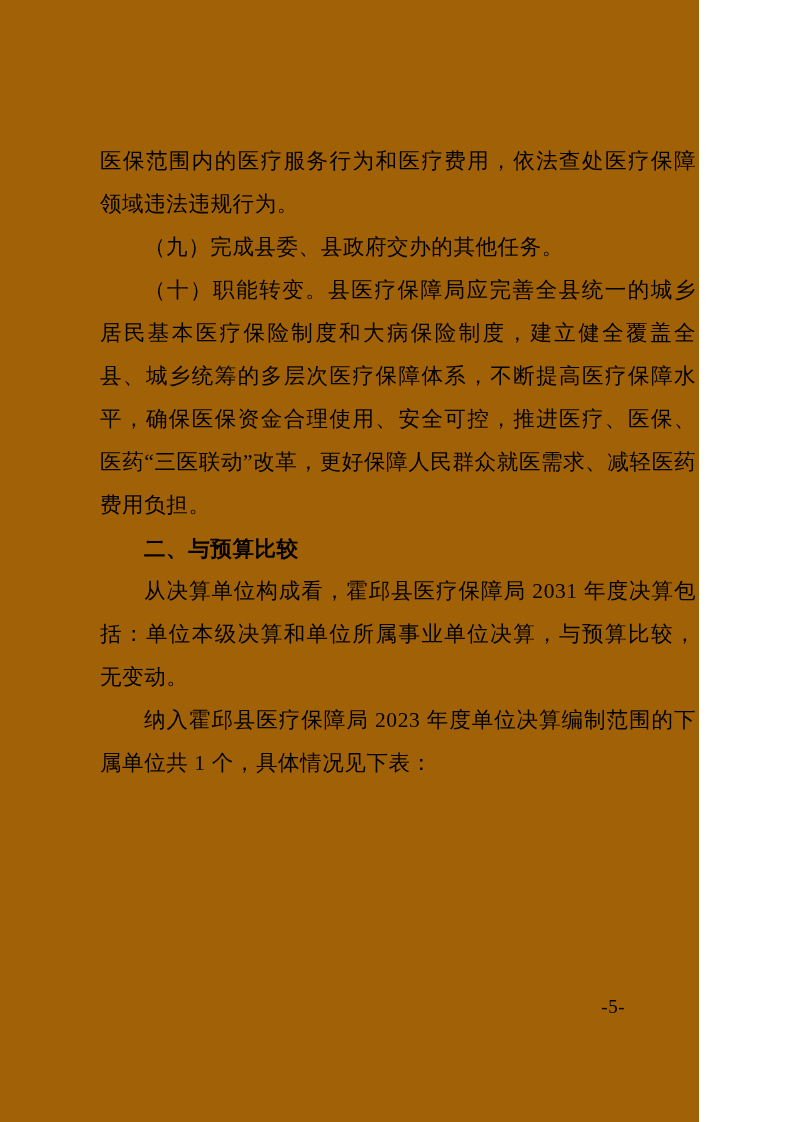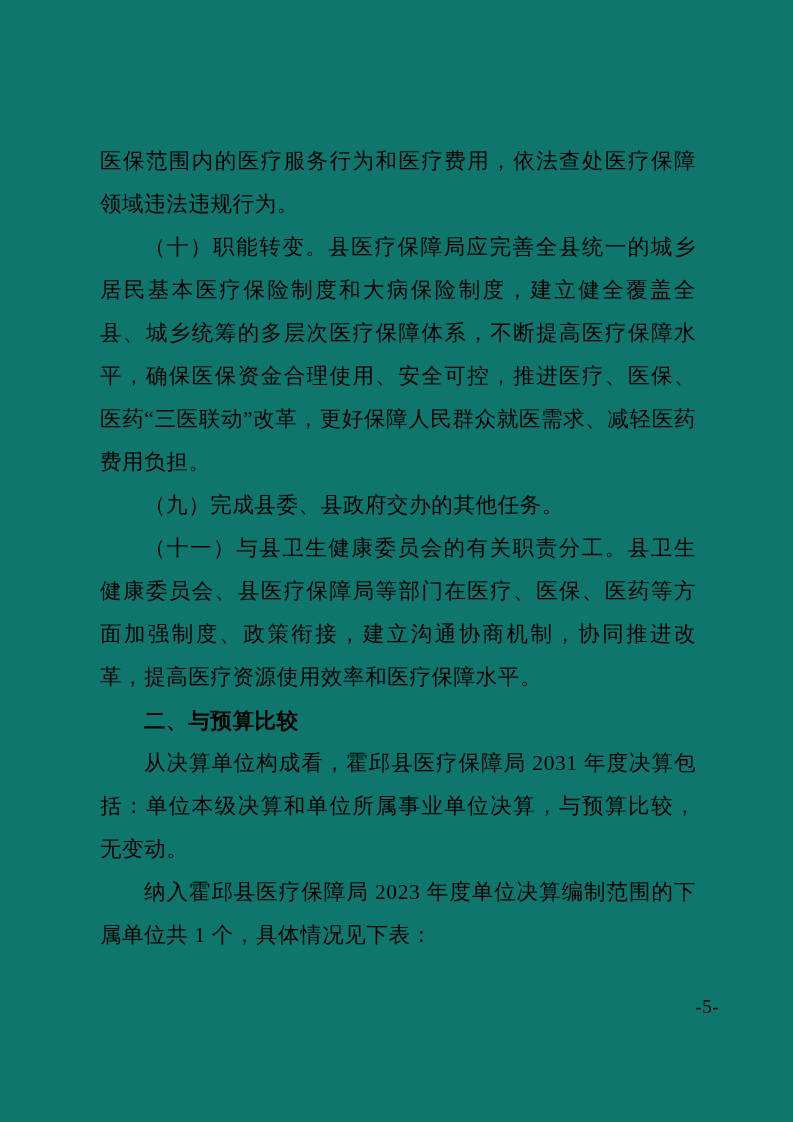--- a/index.html
+++ b/index.html
@@ -12,23 +12,23 @@
     height: 1122px;
     font-family: "Liberation Serif", "DejaVu Serif", serif;
     color: #000000;
     position: relative;
     overflow: hidden;
   }
   .page {
     position: absolute;
     left: 0;
     top: 0;
-    width: 793px;
+    width: 699px;
     height: 1122px;
-    background: #0f766e;
+    background: #a16207;
   }
   .content {
     position: absolute;
     left: 100px;
     top: 140px;
     width: 596px;
   }
   p.para {
     margin: 0;
     font-size: 21.5px;
@@ -62,25 +62,24 @@
 </style>
 </head>
 <body>
 
 <div class="page">
   <div class="content">
 
     <p class="para">医保范围内的医疗服务行为和医疗费用，依法查处医疗保障领域违法违规行为。</p>
 
 
+    <p class="para indent">（九）完成县委、县政府交办的其他任务。</p>
+
     <p class="para indent">（十）职能转变。县医疗保障局应完善全县统一的城乡居民基本医疗保险制度和大病保险制度，建立健全覆盖全县、城乡统筹的多层次医疗保障体系，不断提高医疗保障水平，确保医保资金合理使用、安全可控，推进医疗、医保、医药“三医联动”改革，更好保障人民群众就医需求、减轻医药费用负担。</p>
 
-    <p class="para indent">（九）完成县委、县政府交办的其他任务。</p>
-
-    <p class="para indent">（十一）与县卫生健康委员会的有关职责分工。县卫生健康委员会、县医疗保障局等部门在医疗、医保、医药等方面加强制度、政策衔接，建立沟通协商机制，协同推进改革，提高医疗资源使用效率和医疗保障水平。</p>
 
     <p class="heading">二、与预算比较</p>
 
     <p class="para indent">从决算单位构成看，霍邱县医疗保障局 2031 年度决算包括：单位本级决算和单位所属事业单位决算，与预算比较，无变动。</p>
 
     <p class="para indent">纳入霍邱县医疗保障局 2023 年度单位决算编制范围的下属单位共 1 个，具体情况见下表：</p>
 
   </div>
 
   <div class="page-number">-5-</div>

